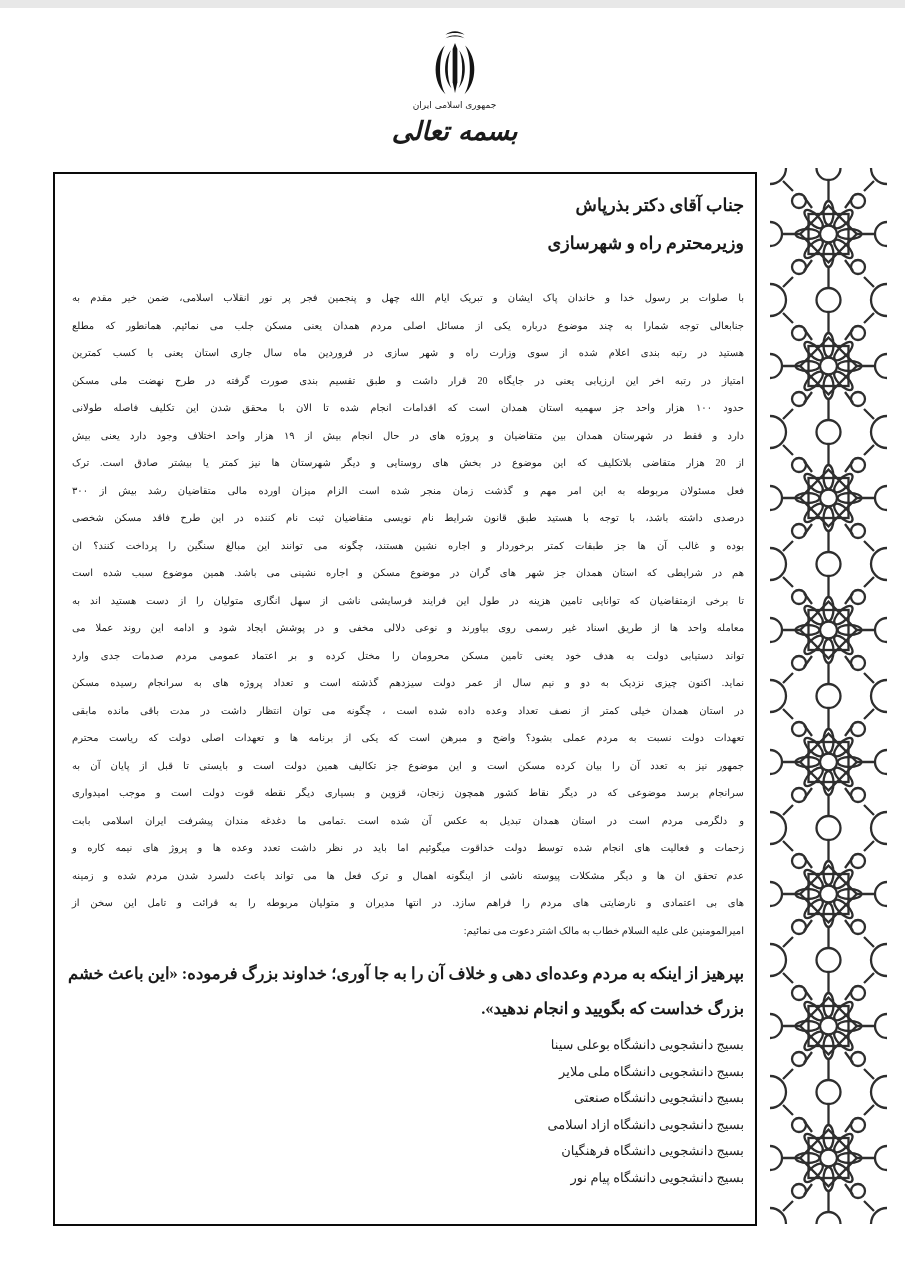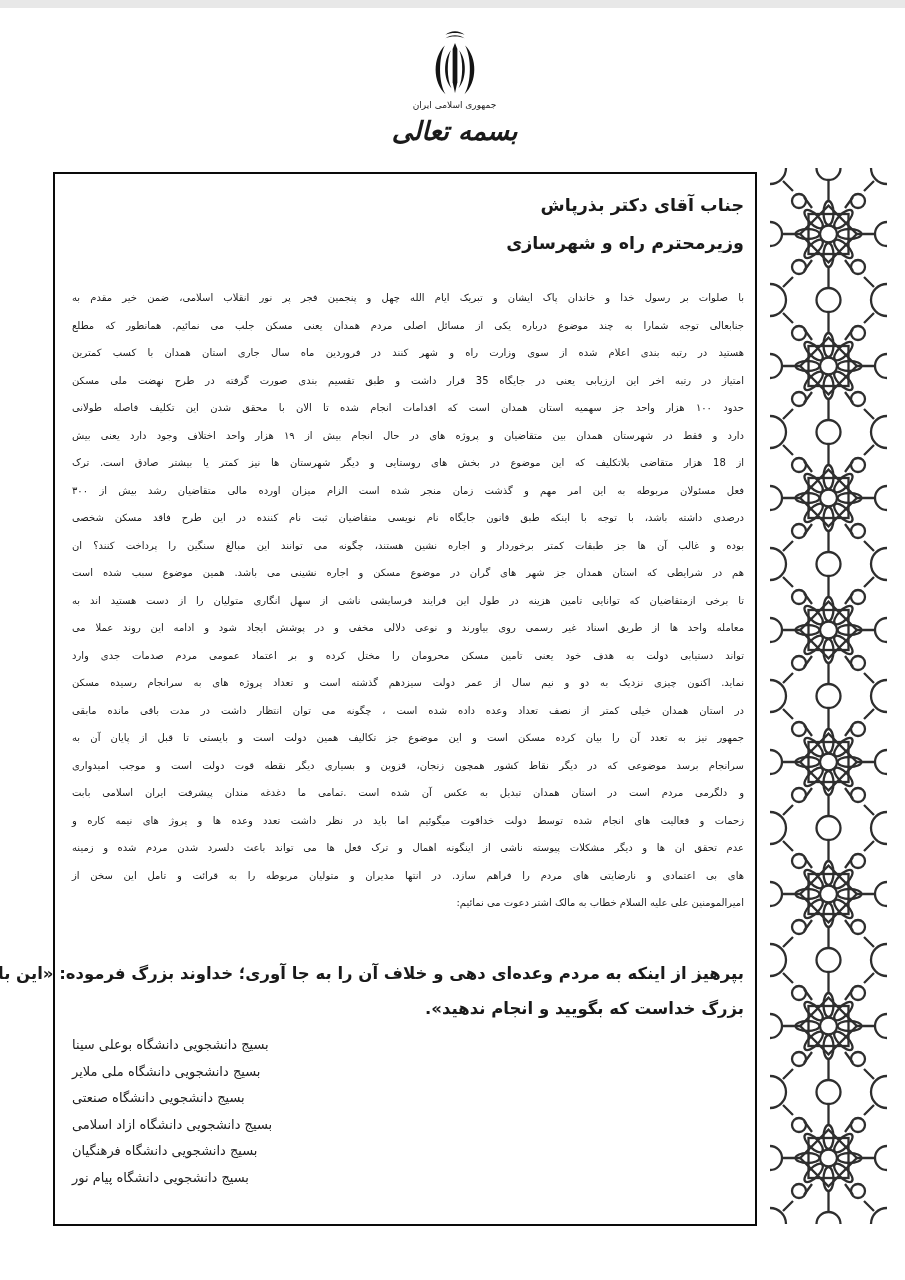--- a/index.html
+++ b/index.html
@@ -26,21 +26,21 @@
   }
   
   .frame{
     position:absolute;left:53px;top:164px;
     width:704px;height:1054px;
     border:2px solid #0a0a0a;
     box-sizing:border-box;
     background:#fff;
   }
   
-  .textblock{position:absolute;left:72px;right:161px;direction:rtl;}
+  .textblock{position:absolute;left:72px;right:161px;direction:rtl;font-family:Liberation Serif, serif;}
   .recipient{top:178px;}
   .recipient div{
     font-size:17.5px;font-weight:bold;line-height:38px;text-align:right;
     white-space:nowrap;
   }
   .body-lines{top:276px;}
   .body-lines div{
     font-size:10px;line-height:27.5px;height:27.5px;
     white-space:nowrap;
     text-align:right;text-align-last:justify;
@@ -49,21 +49,21 @@
   .quote-lines{top:948px;}
   .quote-lines div{
     font-size:16.5px;font-weight:bold;line-height:35px;height:35px;
     white-space:nowrap;
     text-align:right;text-align-last:justify;
   }
   .quote-lines div:last-child{text-align-last:right;}
   .signatories{top:1024px;}
   .signatories div{
     font-size:13px;line-height:26.5px;height:26.5px;
-    text-align:left;white-space:nowrap;color:#222;
+    text-align:right;white-space:nowrap;color:#222;
   }
   
   .girih-strip{position:absolute;left:770px;top:160px;width:117px;height:1056px;}
 </style>
 </head>
 <body>
 
 <div class="page">
 
   <svg class="emblem" viewBox="0 0 100 128" xmlns="http://www.w3.org/2000/svg" aria-hidden="true">
@@ -91,34 +91,35 @@
   <div class="frame"></div>
 
   <div class="textblock recipient">
       <div>جناب آقای دکتر بذرپاش</div>
       <div>وزیرمحترم راه و شهرسازی</div>
     </div>
 
   <div class="textblock body-lines">
       <div>با صلوات بر رسول خدا و خاندان پاک ایشان و تبریک ایام الله چهل و پنجمین فجر پر نور انقلاب اسلامی، ضمن خیر مقدم به</div>
       <div>جنابعالی توجه شمارا به چند موضوع درباره یکی از مسائل اصلی مردم همدان یعنی مسکن جلب می نمائیم. همانطور که مطلع</div>
-      <div>هستید در رتبه بندی اعلام شده از سوی وزارت راه و شهر کنند در فروردین ماه سال جاری استان همدان با کسب کمترین</div>
-      <div>امتیاز در رتبه اخر این ارزیابی یعنی در جایگاه 35 قرار داشت و طبق تقسیم بندی صورت گرفته در طرح نهضت ملی مسکن</div>
+      <div>هستید در رتبه بندی اعلام شده از سوی وزارت راه و شهر سازی در فروردین ماه سال جاری استان یعنی با کسب کمترین</div>
+      <div>امتیاز در رتبه اخر این ارزیابی یعنی در جایگاه 20 قرار داشت و طبق تقسیم بندی صورت گرفته در طرح نهضت ملی مسکن</div>
       <div>حدود ۱۰۰ هزار واحد جز سهمیه استان همدان است که اقدامات انجام شده تا الان با محقق شدن این تکلیف فاصله طولانی</div>
       <div>دارد و فقط در شهرستان همدان بین متقاضیان و پروژه های در حال انجام بیش از ۱۹ هزار واحد اختلاف وجود دارد یعنی بیش</div>
-      <div>از 18 هزار متقاضی بلاتکلیف که این موضوع در بخش های روستایی و دیگر شهرستان ها نیز کمتر یا بیشتر صادق است. ترک</div>
+      <div>از 20 هزار متقاضی بلاتکلیف که این موضوع در بخش های روستایی و دیگر شهرستان ها نیز کمتر یا بیشتر صادق است. ترک</div>
       <div>فعل مسئولان مربوطه به این امر مهم و گذشت زمان منجر شده است الزام میزان اورده مالی متقاضیان رشد بیش از ۳۰۰</div>
-      <div>درصدی داشته باشد، با توجه با اینکه طبق قانون جایگاه نام نویسی متقاضیان ثبت نام کننده در این طرح فاقد مسکن شخصی</div>
+      <div>درصدی داشته باشد، با توجه با هستید طبق قانون شرایط نام نویسی متقاضیان ثبت نام کننده در این طرح فاقد مسکن شخصی</div>
       <div>بوده و غالب آن ها جز طبقات کمتر برخوردار و اجاره نشین هستند، چگونه می توانند این مبالغ سنگین را پرداخت کنند؟ ان</div>
       <div>هم در شرایطی که استان همدان جز شهر های گران در موضوع مسکن و اجاره نشینی می باشد. همین موضوع سبب شده است</div>
       <div>تا برخی ازمتقاضیان که توانایی تامین هزینه در طول این فرایند فرسایشی ناشی از سهل انگاری متولیان را از دست هستید اند به</div>
       <div>معامله واحد ها از طریق اسناد غیر رسمی روی بیاورند و نوعی دلالی مخفی و در پوشش ایجاد شود و ادامه این روند عملا می</div>
       <div>تواند دستیابی دولت به هدف خود یعنی تامین مسکن محرومان را مختل کرده و بر اعتماد عمومی مردم صدمات جدی وارد</div>
       <div>نماید. اکنون چیزی نزدیک به دو و نیم سال از عمر دولت سیزدهم گذشته است و تعداد پروژه های به سرانجام رسیده مسکن</div>
       <div>در استان همدان خیلی کمتر از نصف تعداد وعده داده شده است ، چگونه می توان انتظار داشت در مدت باقی مانده مابقی</div>
+      <div>تعهدات دولت نسبت به مردم عملی بشود؟ واضح و مبرهن است که یکی از برنامه ها و تعهدات اصلی دولت که ریاست محترم</div>
       <div>جمهور نیز به تعدد آن را بیان کرده مسکن است و این موضوع جز تکالیف همین دولت است و بایستی تا قبل از پایان آن به</div>
       <div>سرانجام برسد موضوعی که در دیگر نقاط کشور همچون زنجان، قزوین و بسیاری دیگر نقطه قوت دولت است و موجب امیدواری</div>
       <div>و دلگرمی مردم است در استان همدان تبدیل به عکس آن شده است .تمامی ما دغدغه مندان پیشرفت ایران اسلامی بابت</div>
       <div>زحمات و فعالیت های انجام شده توسط دولت خداقوت میگوئیم اما باید در نظر داشت تعدد وعده ها و پروژ های نیمه کاره و</div>
       <div>عدم تحقق ان ها و دیگر مشکلات پیوسته ناشی از اینگونه اهمال و ترک فعل ها می تواند باعث دلسرد شدن مردم شده و زمینه</div>
       <div>های بی اعتمادی و نارضایتی های مردم را فراهم سازد. در انتها مدیران و متولیان مربوطه را به قرائت و تامل این سخن از</div>
       <div>امیرالمومنین علی علیه السلام خطاب به مالک اشتر دعوت می نمائیم:</div>
     </div>
 
   <div class="textblock quote-lines">

